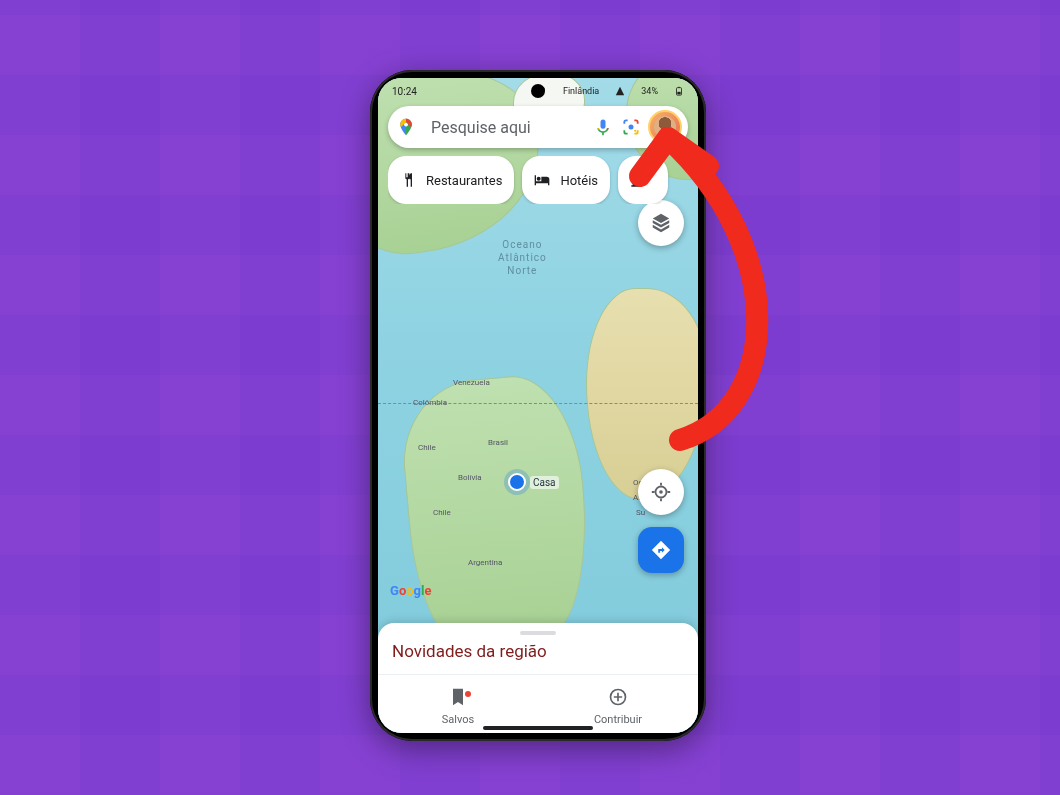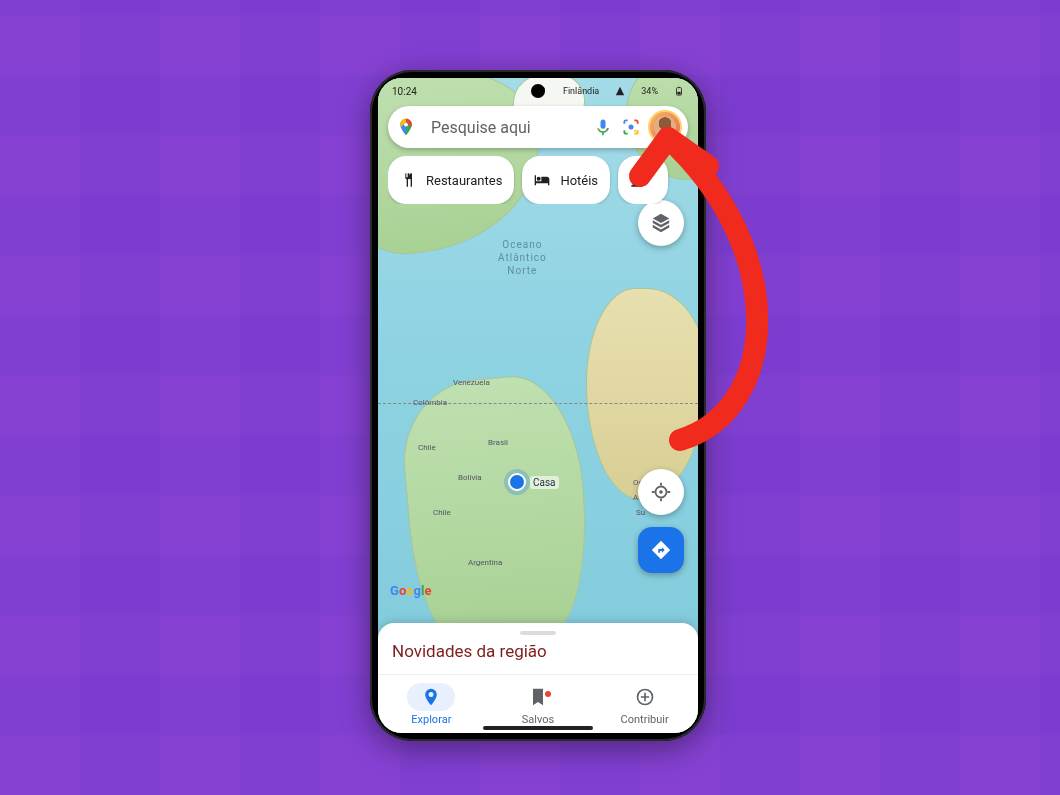--- a/index.html
+++ b/index.html
@@ -212,28 +212,20 @@
             <path fill="#fff" d="M12 2l10 10-10 10L2 12 12 2zm1 7v2H9v4h2v-2h2v2l3-3-3-3z"></path>
           </svg>
       </div>
 
       <div class="sheet">
         <div class="handle"></div>
         <div class="sheet-title">Novidades da região</div>
       </div>
 
       <div class="nav">
-        <div class="nav-item active">
-          <span class="nav-pill">
-              <svg viewBox="0 0 24 24">
-                <path fill="#1a73e8" d="M12 2a7 7 0 017 7c0 5-7 13-7 13S5 14 5 9a7 7 0 017-7zm0 4a3 3 0 100 6 3 3 0 000-6z"></path>
-              </svg>
-            </span>
-          <span>Explorar</span>
-        </div>
         <div class="nav-item" style="position:relative">
           <span class="nav-pill">
               <svg viewBox="0 0 24 24">
                 <path fill="#5f6368" d="M6 2h12v20l-6-4-6 4V2z"></path>
               </svg>
             </span>
           <span class="badge-dot"></span>
           <span>Salvos</span>
         </div>
         <div class="nav-item">

